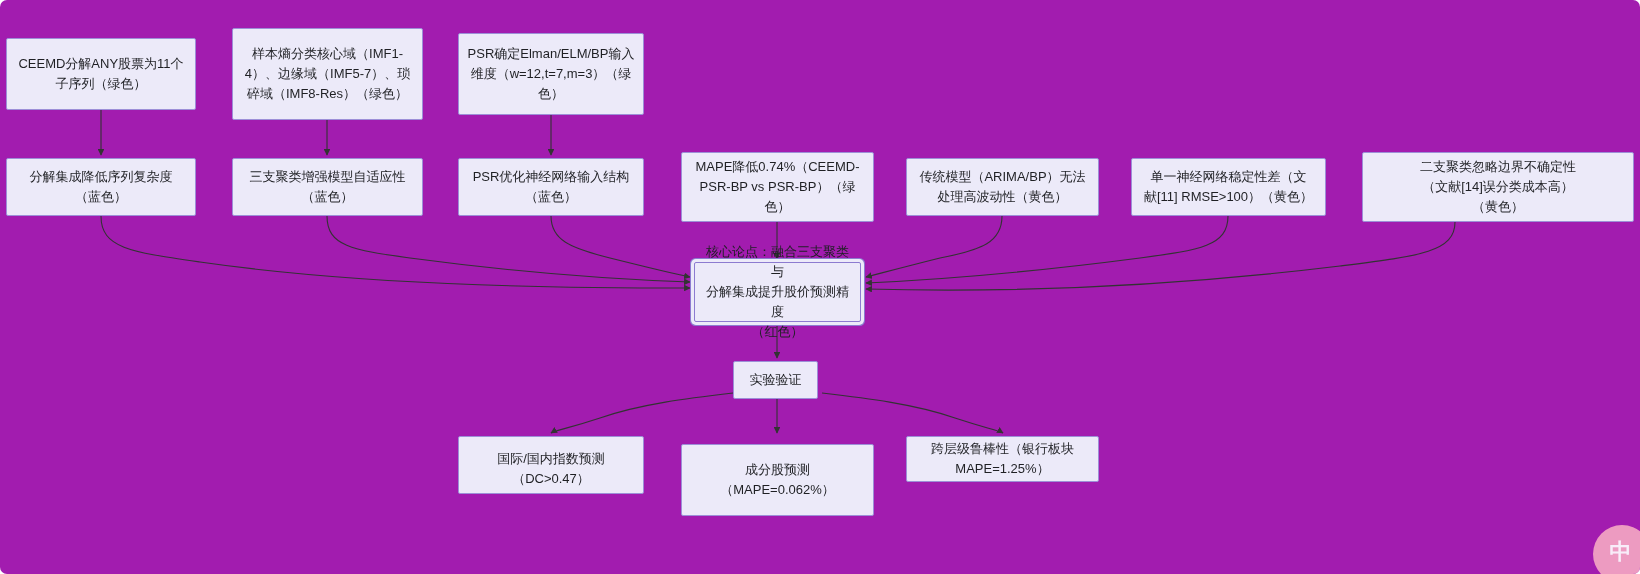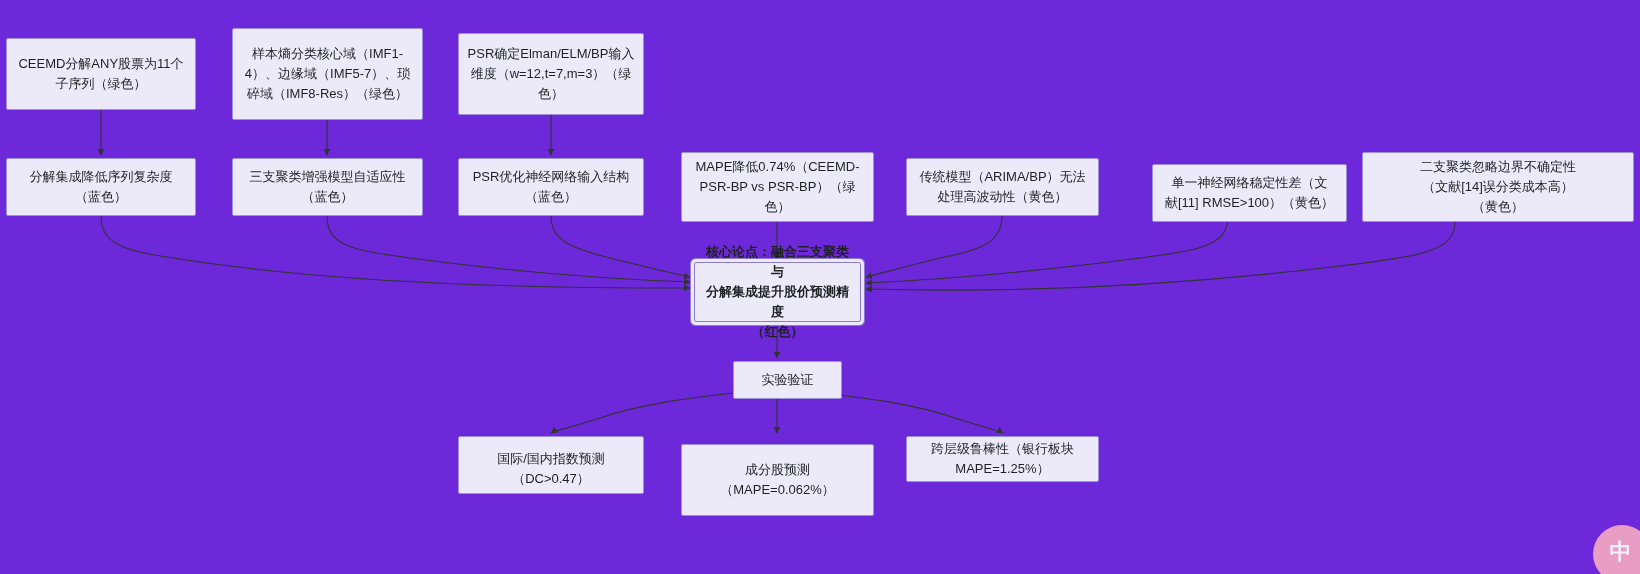--- a/index.html
+++ b/index.html
@@ -7,22 +7,23 @@
     padding: 0;
     background: #ffffff;
   }
   body {
     font-family: "Liberation Sans", "DejaVu Sans", sans-serif;
   }
   #canvas {
     position: relative;
     width: 1640px;
     height: 574px;
-    background: #6d28d9;
+    background: #a21caf;
     overflow: hidden;
+    border-radius: 7px;
   }
   #edges {
     position: absolute;
     left: 0;
     top: 0;
     width: 1640px;
     height: 574px;
     pointer-events: none;
   }
   .node {
@@ -44,21 +45,21 @@
   .node-core {
     background: #ECEAF9;
     border: 1px solid #8C7BD0;
     box-shadow: 0 0 0 3px #ECEAF9, 0 0 0 4px #8C7BD0;
     font-weight: 700;
   }
   .node-label {
     display: block;
     white-space: pre-line;
   }
-  .node-core .node-label { font-weight: 700; }
+  .node-core .node-label { font-weight: 400; }
   #watermark {
     position: absolute;
     z-index: 5;
     border-radius: 50%;
     background: #F4A7C3;
     display: flex;
     align-items: center;
     justify-content: center;
     color: #ffffff;
     font-size: 22px;
@@ -144,38 +145,38 @@
     <span class="node-label">MAPE降低0.74%（CEEMD-
 PSR-BP vs PSR-BP）（绿
 色）</span>
   </div>
 
   <div class="node" style="left:906px; top:158px; width:193px; height:58px;">
     <span class="node-label">传统模型（ARIMA/BP）无法
 处理高波动性（黄色）</span>
   </div>
 
-  <div class="node" style="left:1131px; top:164px; width:195px; height:58px;margin-left:21px;">
+  <div class="node" style="left:1131px; top:158px; width:195px; height:58px;">
     <span class="node-label">单一神经网络稳定性差（文
 献[11] RMSE&gt;100）（黄色）</span>
   </div>
 
   <div class="node" style="left:1362px; top:152px; width:272px; height:70px;">
     <span class="node-label">二支聚类忽略边界不确定性
 （文献[14]误分类成本高）
 （黄色）</span>
   </div>
 
   <div class="node node-core" style="left:694px; top:262px; width:167px; height:60px;">
     <span class="node-label">核心论点：融合三支聚类与
 分解集成提升股价预测精度
 （红色）</span>
   </div>
 
-  <div class="node" style="left:733px; top:361px; width:109px; height:38px;">
+  <div class="node" style="left:733px; top:361px; width:85px; height:38px;">
     <span class="node-label">实验验证</span>
   </div>
 
   <div class="node" style="left:458px; top:436px; width:186px; height:58px;align-items:flex-end;">
     <span class="node-label">国际/国内指数预测
 （DC&gt;0.47）</span>
   </div>
 
   <div class="node" style="left:681px; top:444px; width:193px; height:72px;">
     <span class="node-label">成分股预测

